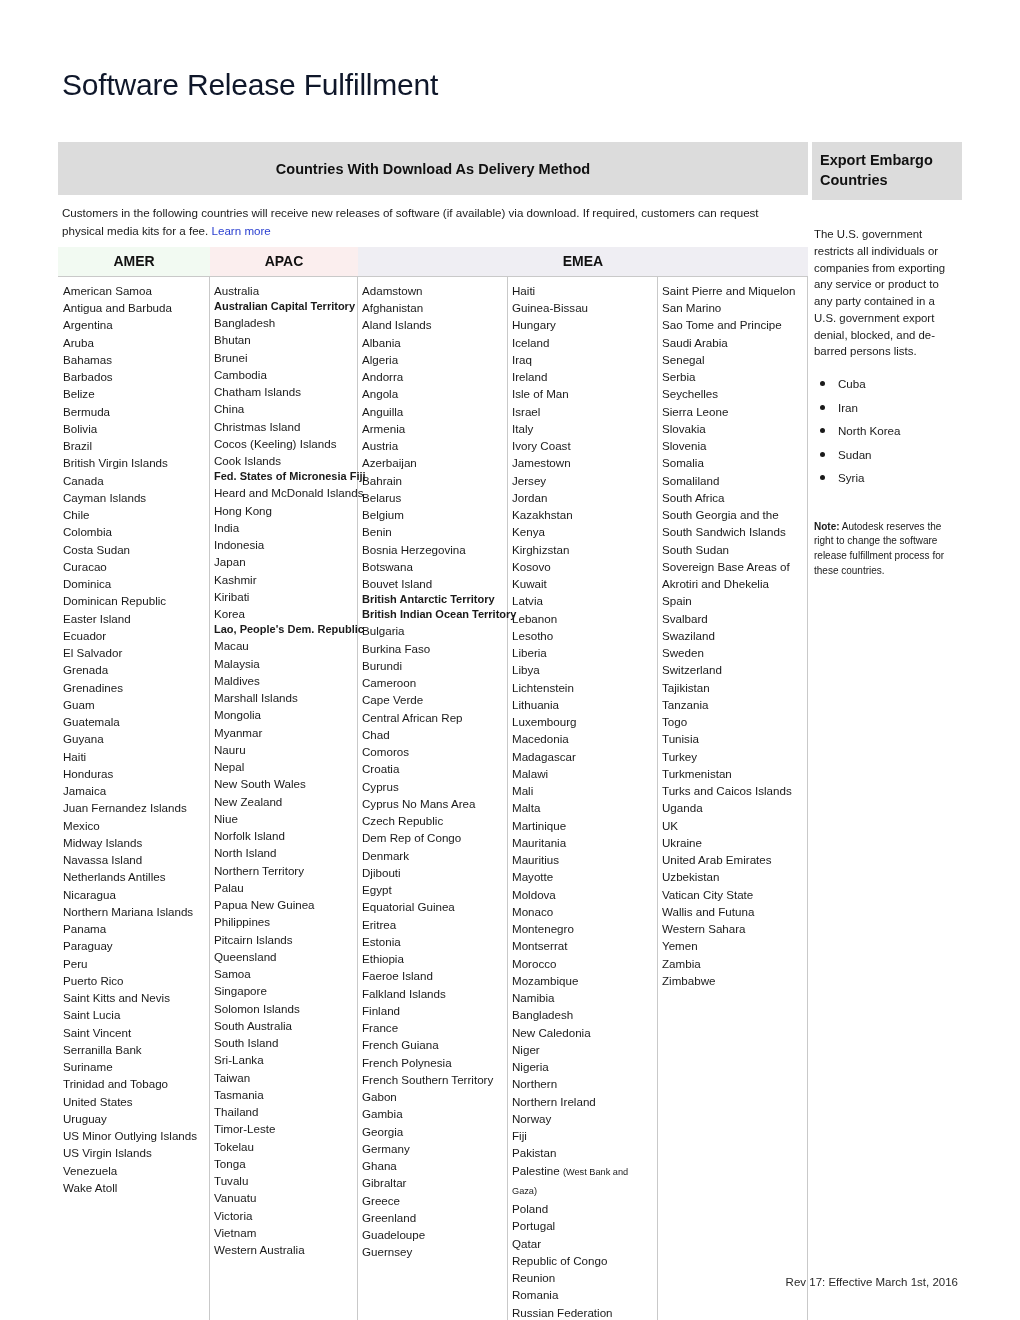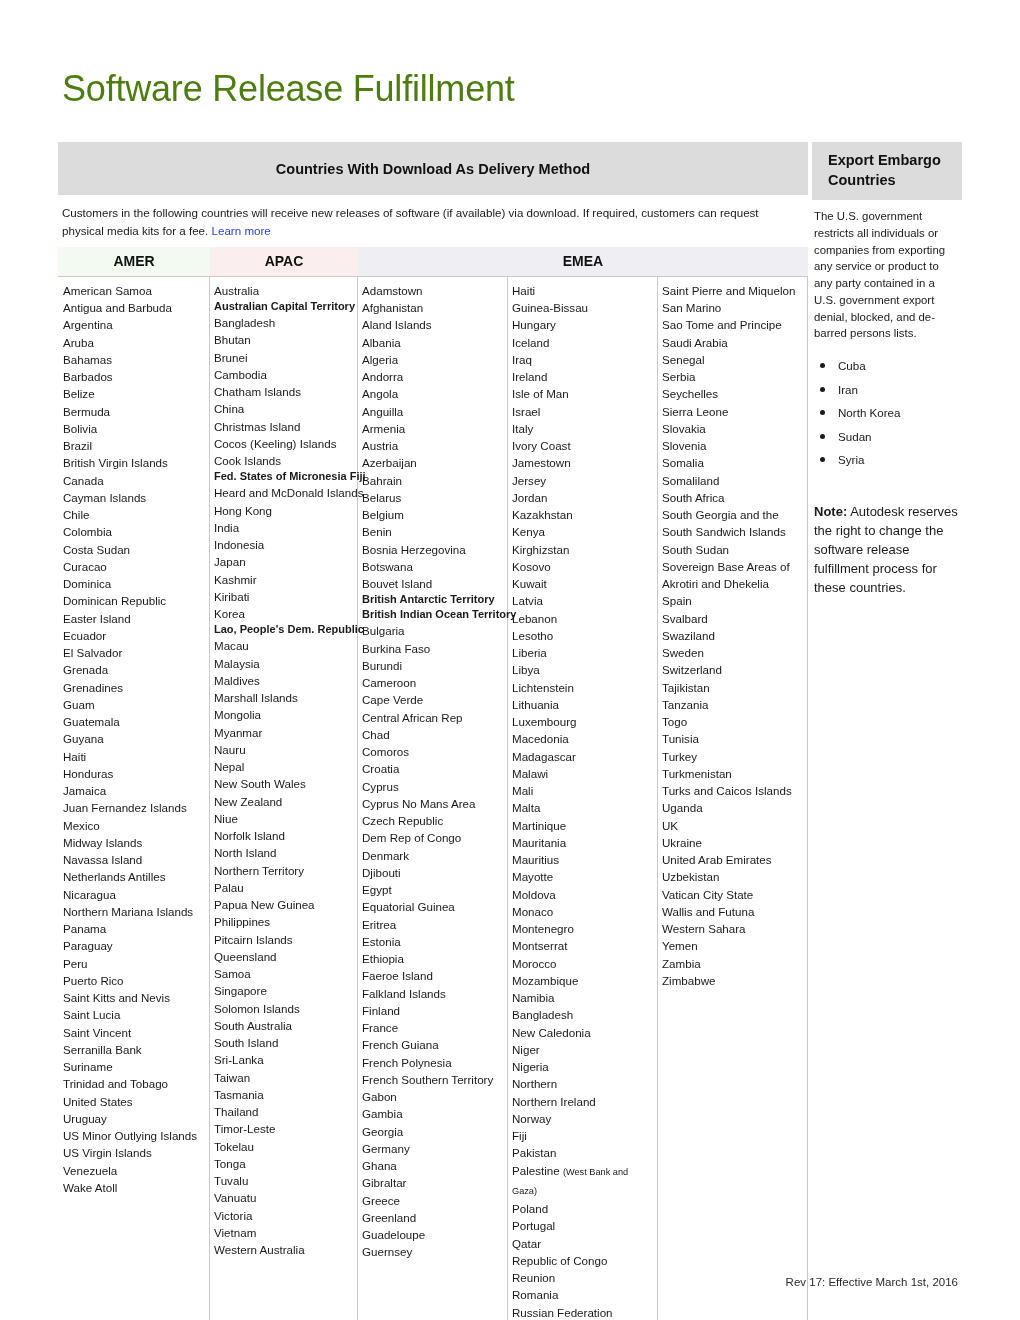--- a/index.html
+++ b/index.html
@@ -19,24 +19,24 @@
     position: relative;
     width: 1020px;
     height: 1320px;
     box-sizing: border-box;
     padding: 0;
   }
   .doc-title {
     position: absolute;
     left: 62px;
     top: 68px;
-    font-size: 36px;
+    font-size: 30px;
     font-weight: 400;
     letter-spacing: -0.2px;
-    color: #4d7c0f;
+    color: #0f172a;
     line-height: 1.15;
   }
 
   
   .main-block {
     position: absolute;
     left: 58px;
     top: 142px;
     width: 750px;
   }
@@ -119,30 +119,30 @@
 
   
   .sidebar {
     position: absolute;
     left: 812px;
     top: 142px;
     width: 150px;
   }
   .sidebar-header {
     background: #dcdcdc;
-    padding: 9px 8px 10px 16px;
+    padding: 9px 8px 10px 8px;
     font-size: 14.5px;
     font-weight: bold;
     line-height: 1.35;
     color: #111;
     box-sizing: border-box;
     width: 150px;
   }
   .sidebar-body {
-    padding: 8px 4px 0 2px;
+    padding: 26px 4px 0 2px;
     font-size: 11.4px;
     line-height: 1.47;
     color: #1a1a1a;
   }
   .embargo-list {
     margin: 12px 0 0 0;
     padding: 0;
     list-style: none;
   }
   .embargo-list li {
@@ -157,21 +157,21 @@
     left: 8px;
     top: 9px;
     width: 5px;
     height: 5px;
     border-radius: 50%;
     background: #1a1a1a;
   }
   .note-block {
     margin-top: 30px;
     padding-left: 2px;
-    font-size: 13px;
+    font-size: 10px;
     line-height: 1.47;
     color: #1a1a1a;
   }
   .note-label { font-weight: bold; }
 
   .footer {
     position: absolute;
     right: 62px;
     top: 1276px;
     font-size: 11.5px;

